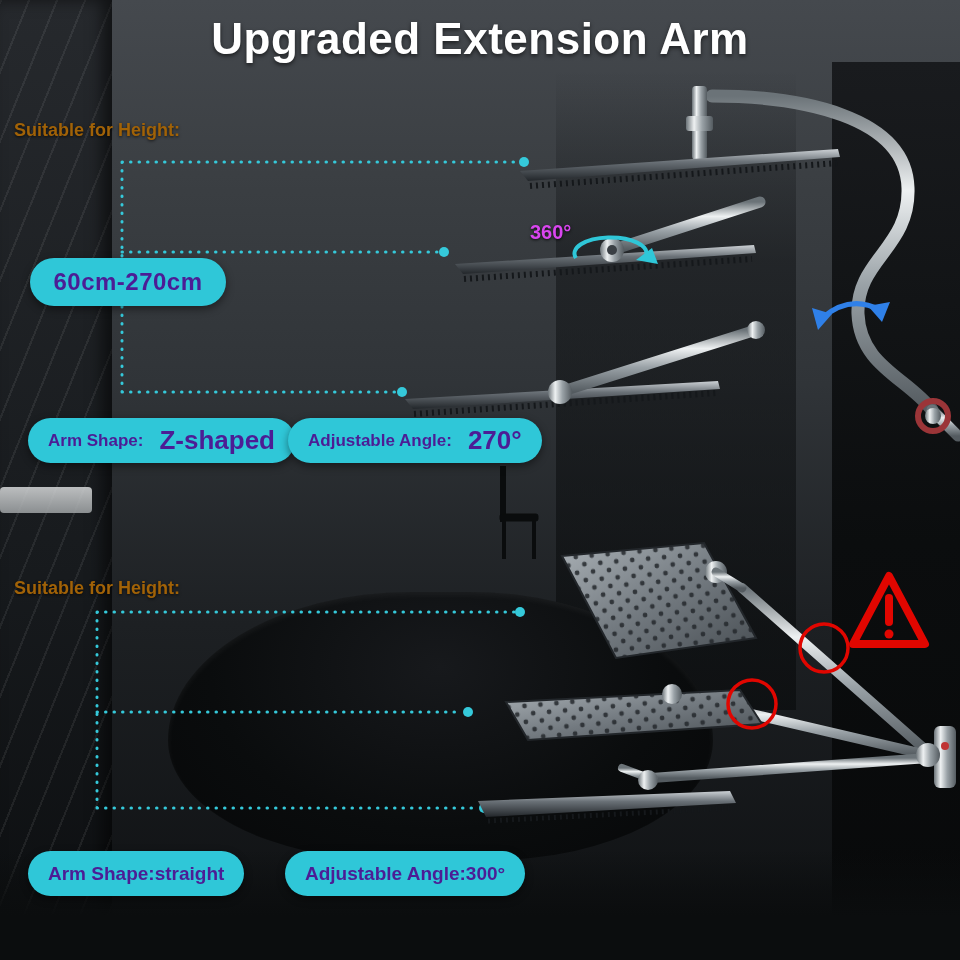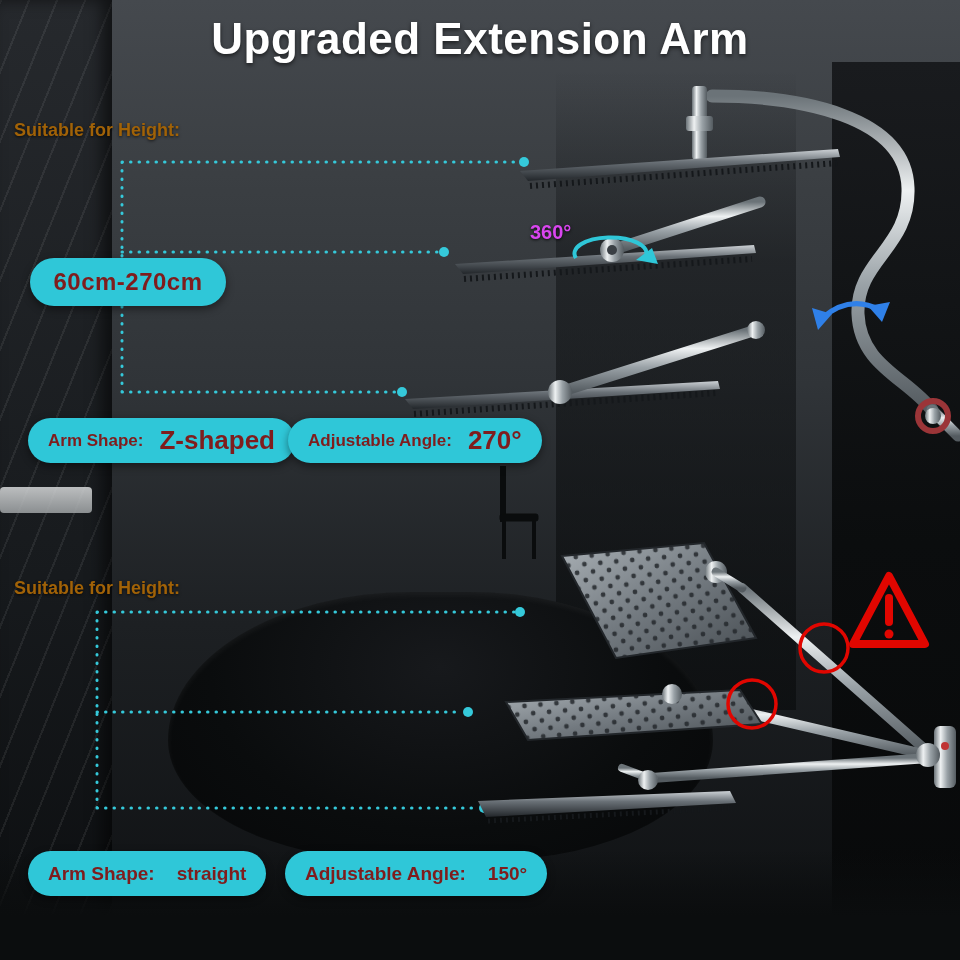--- a/index.html
+++ b/index.html
@@ -33,26 +33,26 @@
 
   
   .title { position:absolute; top:14px; left:0; width:100%; text-align:center; z-index:3;
     color:#ffffff; font-size:44px; font-weight:bold; letter-spacing:.5px;
     text-shadow:0 2px 4px rgba(0,0,0,.6); margin:0; }
   .height-label { position:absolute; left:14px; z-index:3; color:#a16207;
     font-size:18px; font-weight:bold; text-shadow:0 1px 3px rgba(0,0,0,.7); }
   .height-label.top { top:120px; }
   .height-label.bottom { top:578px; }
   .pill { position:absolute; display:flex; align-items:center; justify-content:center; z-index:3;
-    background:#2fc7d8; color:#7f1d1d; border-radius:26px; font-weight:bold;
+    background:#2fc7d8; color:#4c1d95; border-radius:26px; font-weight:bold;
     box-shadow:0 3px 8px rgba(0,0,0,.45); white-space:nowrap; }
   .pill .lbl { font-size:17px; }
   .pill .val { font-size:26px; margin-left:16px; }
   .pill.small .lbl { font-size:19px; }
-  .pill.small .val { font-size:19px; margin-left:22px; }
+  .pill.small .val { font-size:19px; margin-left:0; }
   .pill.range { font-size:24px; letter-spacing:.5px; }
   .pill.range.top { left:30px; top:258px; width:196px; height:48px; }
   .pill.range.bottom { left:30px; top:689px; width:196px; height:48px; }
   .pill.armshape.top { left:28px; top:418px; height:45px; padding:0 20px; }
   .pill.angle.top { left:288px; top:418px; height:45px; padding:0 20px; }
   .pill.armshape.bottom { left:28px; top:851px; height:45px; padding:0 20px; }
   .pill.angle.bottom { left:285px; top:851px; height:45px; padding:0 20px; }
   .rot-label { position:absolute; left:524px; top:221px; z-index:3; color:#d946ef;
     font-size:20px; font-weight:bold; text-shadow:0 1px 3px rgba(0,0,0,.8);margin-left:6px; }
 </style>
@@ -204,16 +204,16 @@
     <span class="val">270°</span>
   </div>
 
   <div class="height-label bottom">Suitable for Height:</div>
   <div class="pill small armshape bottom">
     <span class="lbl">Arm Shape:</span>
     <span class="val">straight</span>
   </div>
   <div class="pill small angle bottom">
     <span class="lbl">Adjustable Angle:</span>
-    <span class="val">150°</span>
+    <span class="val">300°</span>
   </div>
 
 </div>
 
 </body></html>

